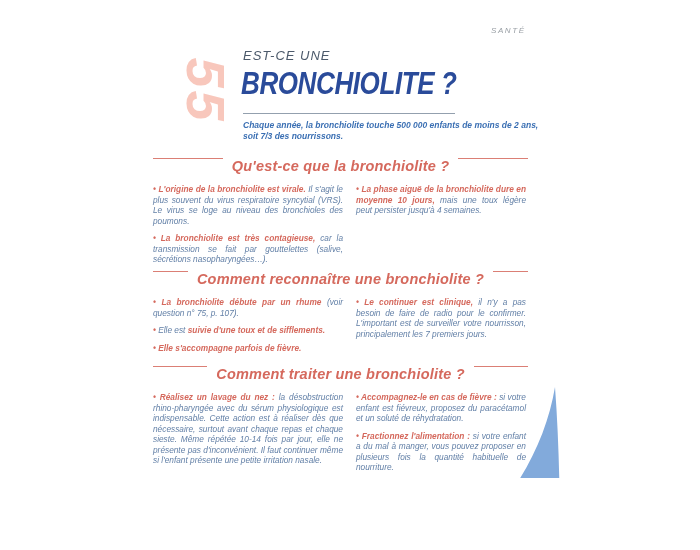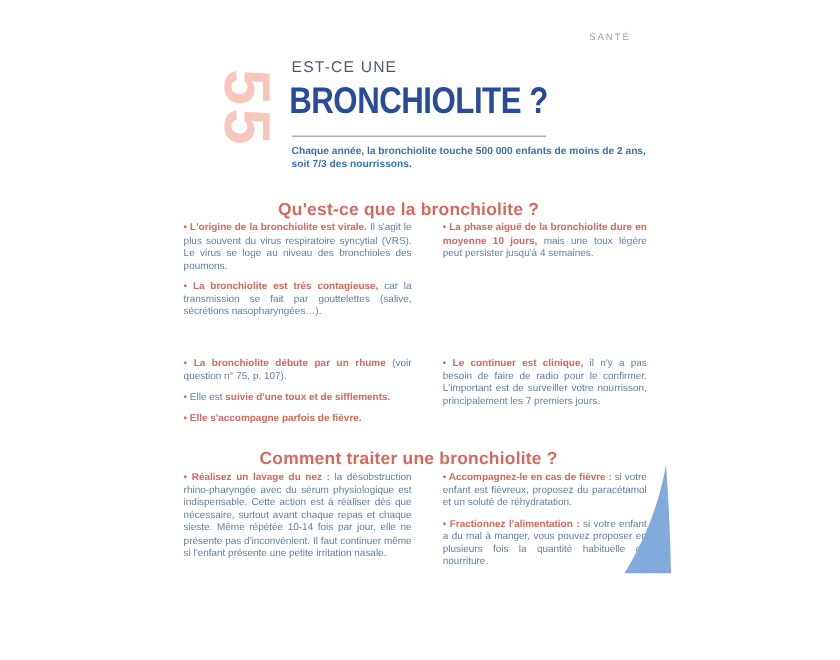--- a/index.html
+++ b/index.html
@@ -1,18 +1,19 @@
 <!DOCTYPE html>
 <html style="--accent: #d5695d; --body-blue: #617fa6; --title-blue: #2a4b9a; --intro-blue: #3a6fb3; --kicker-col: #4c5a6b; --label-gray: #9aa0a6; --pink: #f8c7bc; --circle-red: #e86a5d; --sail-blue: #82aadb; --divider-gray: #93a0ae; --pagenum-col: #e8f0fa;"><head>
 <meta charset="utf-8">
 <style>
   html,body{margin:0;padding:0;background:#ffffff;}
   .page{
     position:relative;width:700px;height:478px;background:#fff;overflow:hidden;
     font-family:"Liberation Sans",sans-serif;
+    font-style:italic;
   }
   .category{
     position:absolute;left:491px;top:26px;font-size:8px;letter-spacing:1.6px;
     color:var(--label-gray);font-weight:400;
   }
   .qnum{
     position:absolute;left:150px;top:63px;width:110px;height:55px;
     font-size:54px;font-weight:bold;letter-spacing:3px;line-height:55px;text-align:center;
     color:var(--pink);transform:rotate(90deg);
   }
@@ -31,27 +32,27 @@
   .intro{
     position:absolute;left:243px;top:120px;font-size:8.5px;font-weight:bold;
     color:var(--intro-blue);line-height:11px;
   }
   .intro div{white-space:nowrap;}
   #sections{position:absolute;left:153px;top:0;width:375px;height:550px;}
   #sections section{position:absolute;left:0;width:375px;}
   #sections section:nth-of-type(1){top:158px;}
   #sections section:nth-of-type(2){top:271px;}
   #sections section:nth-of-type(3){top:366px;}
-  .hrow{display:flex;align-items:center;gap:9px;height:18px;flex-direction:column;}
+  .hrow{display:flex;align-items:flex-start;gap:9px;height:18px;}
   .hrow .rule{flex:1;height:1px;background:var(--accent);opacity:0.85;}
   .hrow h2{
     margin:0;font-size:14.5px;font-weight:bold;color:var(--accent);
     letter-spacing:0.2px;white-space:nowrap;
   }
-  .cols{display:grid;grid-template-columns:190px 170px;column-gap:26px;margin-top:8px;}
+  .cols{display:grid;grid-template-columns:190px 170px;column-gap:13px;margin-top:8px;}
   .bullet{
     margin:0 0 7px 0;font-size:8.3px;line-height:10.5px;text-align:justify;
   }
   .bullet .dot{color:var(--accent);font-weight:bold;}
   .bullet .accent{color:var(--accent);font-weight:bold;}
   .bullet .body{color:var(--body-blue);font-weight:400;}
   .red-circle{
     position:absolute;left:253px;top:516px;width:205px;height:168px;
     border-radius:50%;background:var(--circle-red);
   }
@@ -91,20 +92,21 @@
             <p class="bullet"><span class="dot">• </span><span class="accent">La bronchiolite est très contagieuse,</span><span class="body"> car la transmission se fait par gouttelettes (salive, sécrétions nasopharyngées…).</span></p>
           </div>
           <div class="col">
             <p class="bullet"><span class="dot">• </span><span class="accent">La phase aiguë de la bronchiolite dure en moyenne 10 jours,</span><span class="body"> mais une toux légère peut persister jusqu'à 4 semaines.</span></p>
           </div>
         </div>
       </section>
       <section>
         <div class="hrow">
           <span class="rule"></span>
+          <h2>Comment reconnaître une bronchiolite ?</h2>
           <span class="rule"></span>
         </div>
         <div class="cols">
           <div class="col">
             <p class="bullet"><span class="dot">• </span><span class="accent">La bronchiolite débute par un rhume</span><span class="body"> (voir question n° 75, p. 107).</span></p>
             <p class="bullet"><span class="dot">• </span><span class="body">Elle est </span><span class="accent">suivie d'une toux et de sifflements.</span></p>
             <p class="bullet"><span class="dot">• </span><span class="accent">Elle s'accompagne parfois de fièvre.</span></p>
           </div>
           <div class="col">
             <p class="bullet"><span class="dot">• </span><span class="accent">Le continuer est clinique,</span><span class="body"> il n'y a pas besoin de faire de radio pour le confirmer. L'important est de surveiller votre nourrisson, principalement les 7 premiers jours.</span></p>

